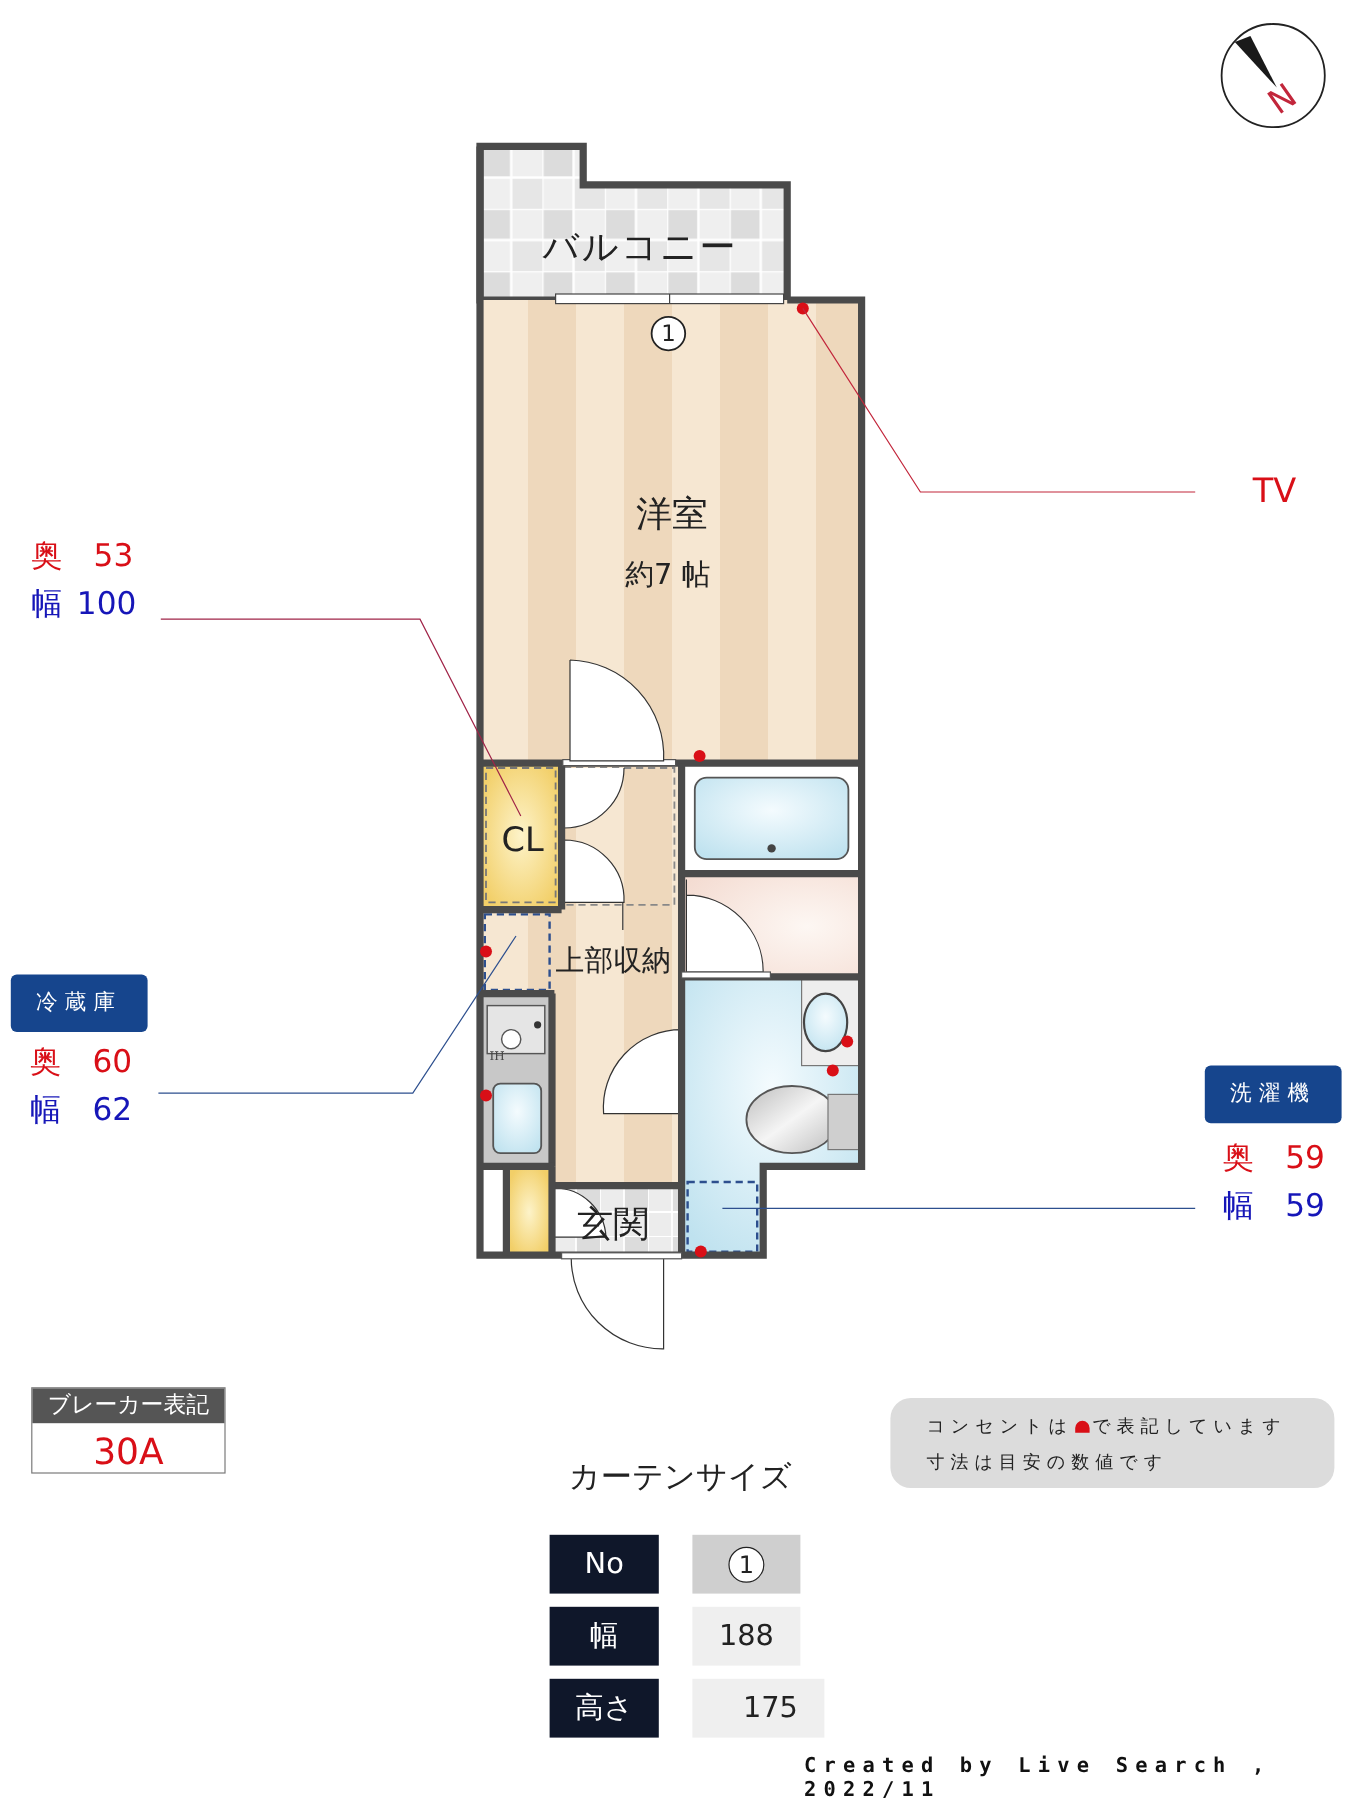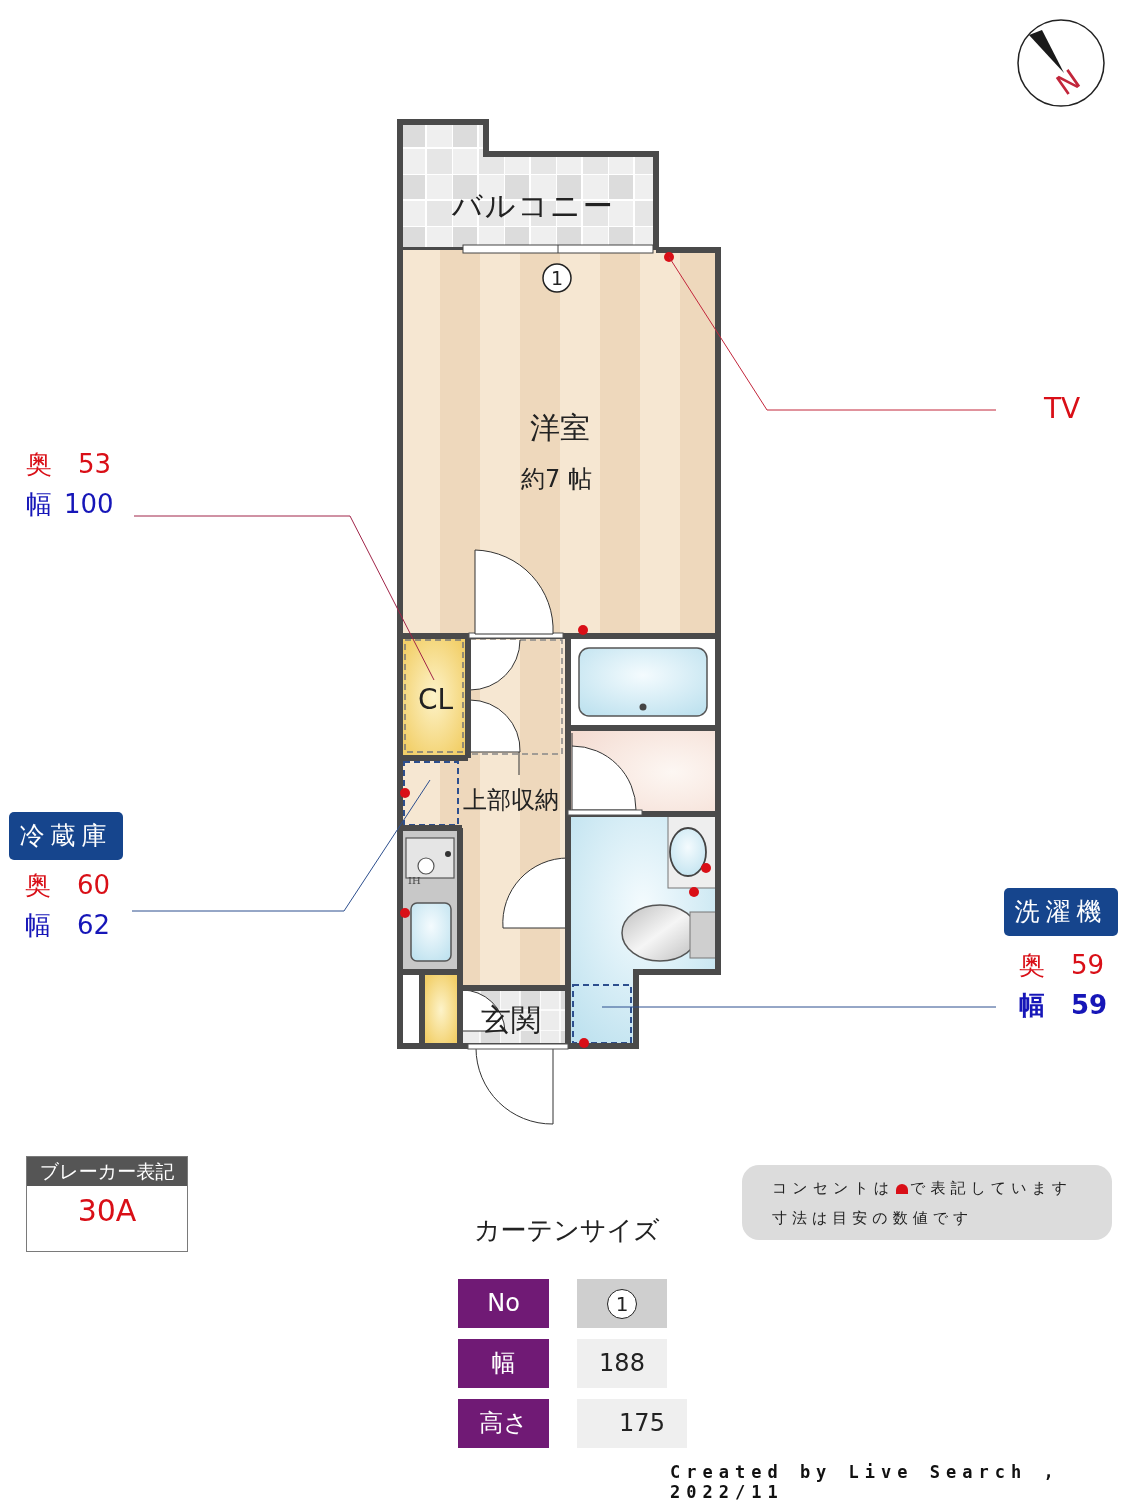--- a/index.html
+++ b/index.html
@@ -5,32 +5,32 @@
   html, body { margin:0; padding:0; background:#ffffff; }
   body { width:1125px; height:1500px; position:relative; overflow:hidden;
          font-family:"DejaVu Sans", sans-serif; }
   svg.plan { position:absolute; left:0; top:0; }
   .lbl { position:absolute; white-space:nowrap; }
   .red { color:#d90f17; }
   .blue { color:#1616b8; }
   .dim-row { font-size:26px; line-height:40px; }
   .dim-row .k { display:inline-block; }
   .navy-tag { position:absolute; background:#16458d; color:#fff; border-radius:5px;
-              font-size:25px; letter-spacing:6px; text-align:center; }
-  .breaker { position:absolute; left:26px; top:1156px; width:162px; height:96px;
+              font-size:18px; letter-spacing:6px; text-align:center; }
+  .breaker { position:absolute; left:26px; top:1156px; width:162px; height:72px;
              border:1px solid #7a7a7a; box-sizing:border-box; }
   .breaker .hd { background:#555555; color:#fff; font-size:19px; height:29px; line-height:29px; text-align:center; }
   .breaker .val { color:#d90f17; font-size:30px; text-align:center; line-height:50px; }
   .note { position:absolute; left:742px; top:1165px; width:370px; height:75px; background:#dcdcdc;
           border-radius:17px; font-size:15px; letter-spacing:5px; color:#222; }
   .note .l1 { position:absolute; left:30px; top:14px; }
   .note .l2 { position:absolute; left:30px; top:44px; }
   .dot { display:inline-block; width:12px; height:10px; background:#d90f17; border-radius:6px 6px 0 0; vertical-align:middle; margin:0 2px; }
   .ctitle { position:absolute; left:474px; top:1213px; width:230px; font-size:26px; color:#222; }
-  .cell-h { position:absolute; left:458px; width:91px; height:49px; background:#701a75; color:#fff;
+  .cell-h { position:absolute; left:458px; width:91px; height:49px; background:#0f172a; color:#fff;
             font-size:24px; text-align:center; line-height:49px; }
   .cell-v { position:absolute; left:577px; width:90px; height:49px; background:#efefef; color:#222;
             font-size:24px; text-align:center; line-height:49px; }
   .cell-v.dark { background:#cfcfcf; }
   .circ { display:inline-block; width:28px; height:28px; border:1.5px solid #222; border-radius:50%;
           line-height:28px; font-size:20px; text-align:center; vertical-align:middle; background:#fff; }
   .credit { position:absolute; left:670px; top:1462px; font-family:"DejaVu Sans Mono", monospace; font-size:17px;
             letter-spacing:6px; font-weight:bold; color:#111; }
 </style>
 </head>
@@ -192,21 +192,21 @@
   <span class="k" style="width:52px;">奥</span><span>60</span>
 </div>
 <div class="lbl dim-row blue" style="left:25px; top:905px;">
   <span class="k" style="width:52px;">幅</span><span>62</span>
 </div>
 
 <div class="navy-tag" style="left:1004px; top:888px; width:114px; height:48px; line-height:48px;">洗濯機</div>
 <div class="lbl dim-row red" style="left:1019px; top:945px;">
   <span class="k" style="width:52px;">奥</span><span>59</span>
 </div>
-<div class="lbl dim-row blue" style="left:1019px; top:985px;font-weight:bold;">
+<div class="lbl dim-row blue" style="left:1019px; top:985px;">
   <span class="k" style="width:52px;">幅</span><span>59</span>
 </div>
 
 <div class="breaker">
   <div class="hd">ブレーカー表記</div>
   <div class="val">30A</div>
 </div>
 
 <div class="note">
   <div class="l1">

